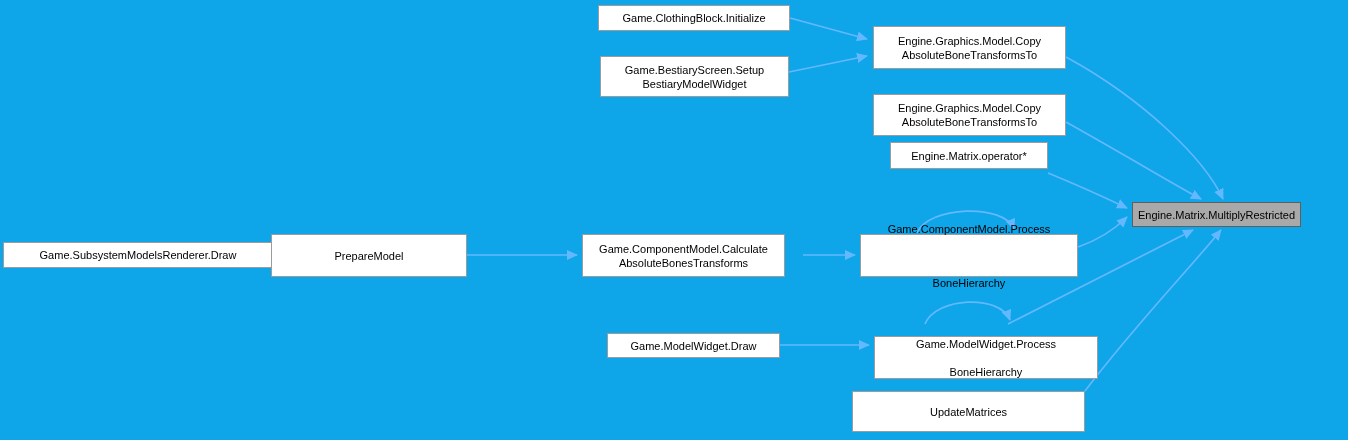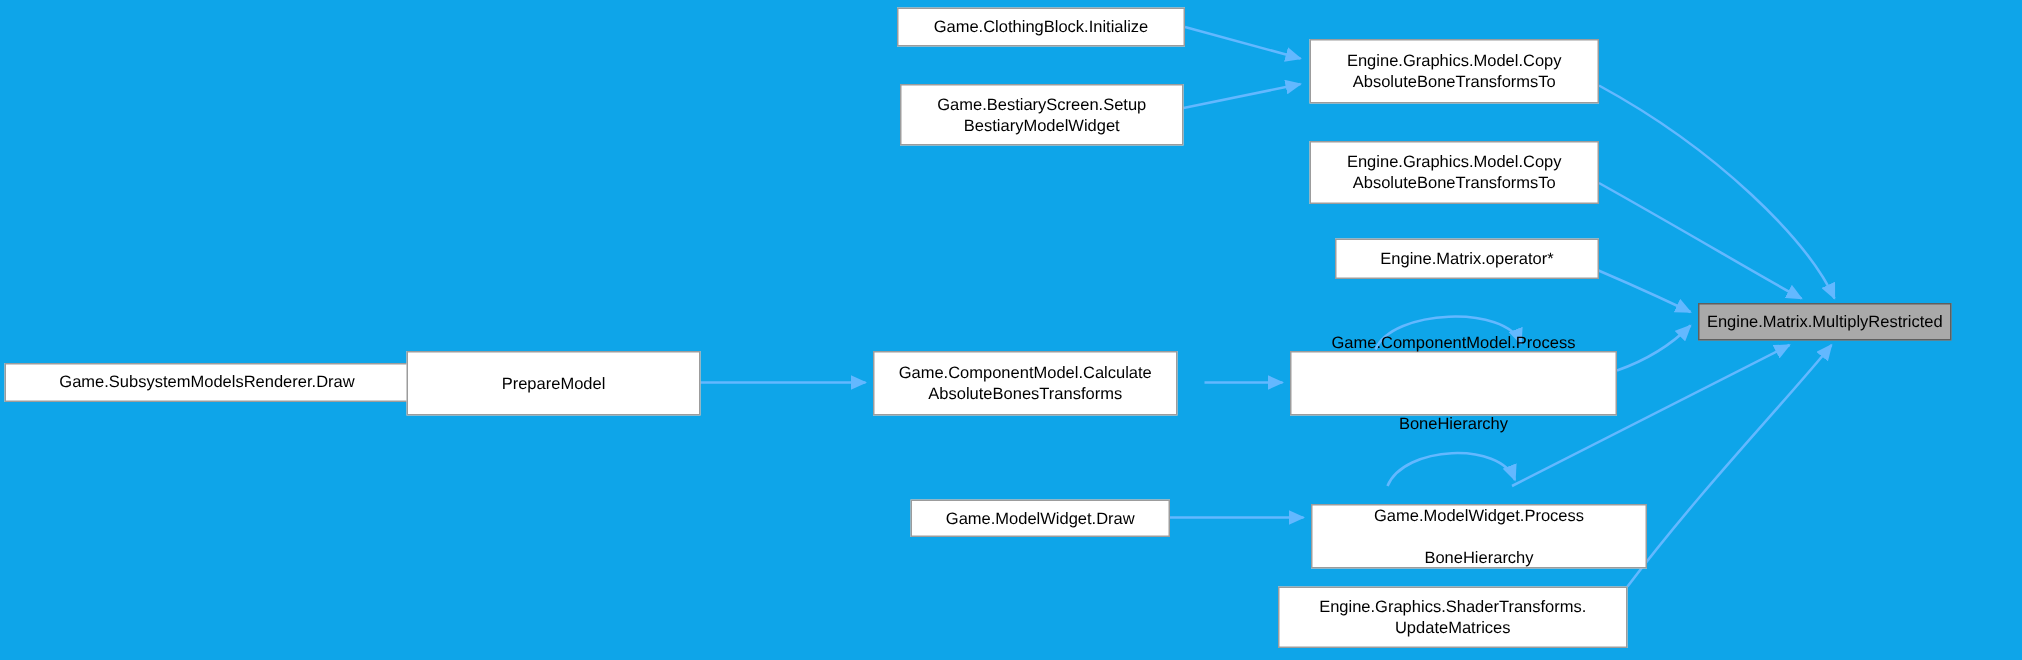--- a/index.html
+++ b/index.html
@@ -75,21 +75,21 @@
         <span>BestiaryModelWidget</span>
       </div>
       <div class="node" style="left: 873px; top: 26px; width: 193px; height: 43px;">
         <span>Engine.Graphics.Model.Copy</span>
         <span>AbsoluteBoneTransformsTo</span>
       </div>
       <div class="node" style="left: 873px; top: 94px; width: 193px; height: 42px;">
         <span>Engine.Graphics.Model.Copy</span>
         <span>AbsoluteBoneTransformsTo</span>
       </div>
-      <div class="node" style="left: 890px; top: 159px; width: 176px; height: 27px;">
+      <div class="node" style="left: 890px; top: 142px; width: 158px; height: 27px;">
         <span>Engine.Matrix.operator*</span>
       </div>
       <div class="node highlight" style="left: 1132px; top: 202px; width: 169px; height: 25px;">
         <span>Engine.Matrix.MultiplyRestricted</span>
       </div>
       <div class="node" style="left: 3px; top: 242px; width: 270px; height: 26px;">
         <span>Game.SubsystemModelsRenderer.Draw</span>
       </div>
       <div class="node" style="left: 271px; top: 234px; width: 196px; height: 43px;">
         <span>PrepareModel</span>
@@ -103,17 +103,16 @@
         <span>BoneHierarchy</span>
       </div>
       <div class="node" style="left: 607px; top: 333px; width: 173px; height: 25px;">
         <span>Game.ModelWidget.Draw</span>
       </div>
       <div class="node" style="left: 874px; top: 336px; width: 224px; height: 43px; gap: 14px;">
         <span>Game.ModelWidget.Process</span>
         <span>BoneHierarchy</span>
       </div>
       <div class="node" style="left: 852px; top: 391px; width: 233px; height: 41px;">
-        <span>Engine.Graphics.ShaderTransforms.</span>
         <span>UpdateMatrices</span>
       </div>
     </div>
 </div>
 
 </body></html>

